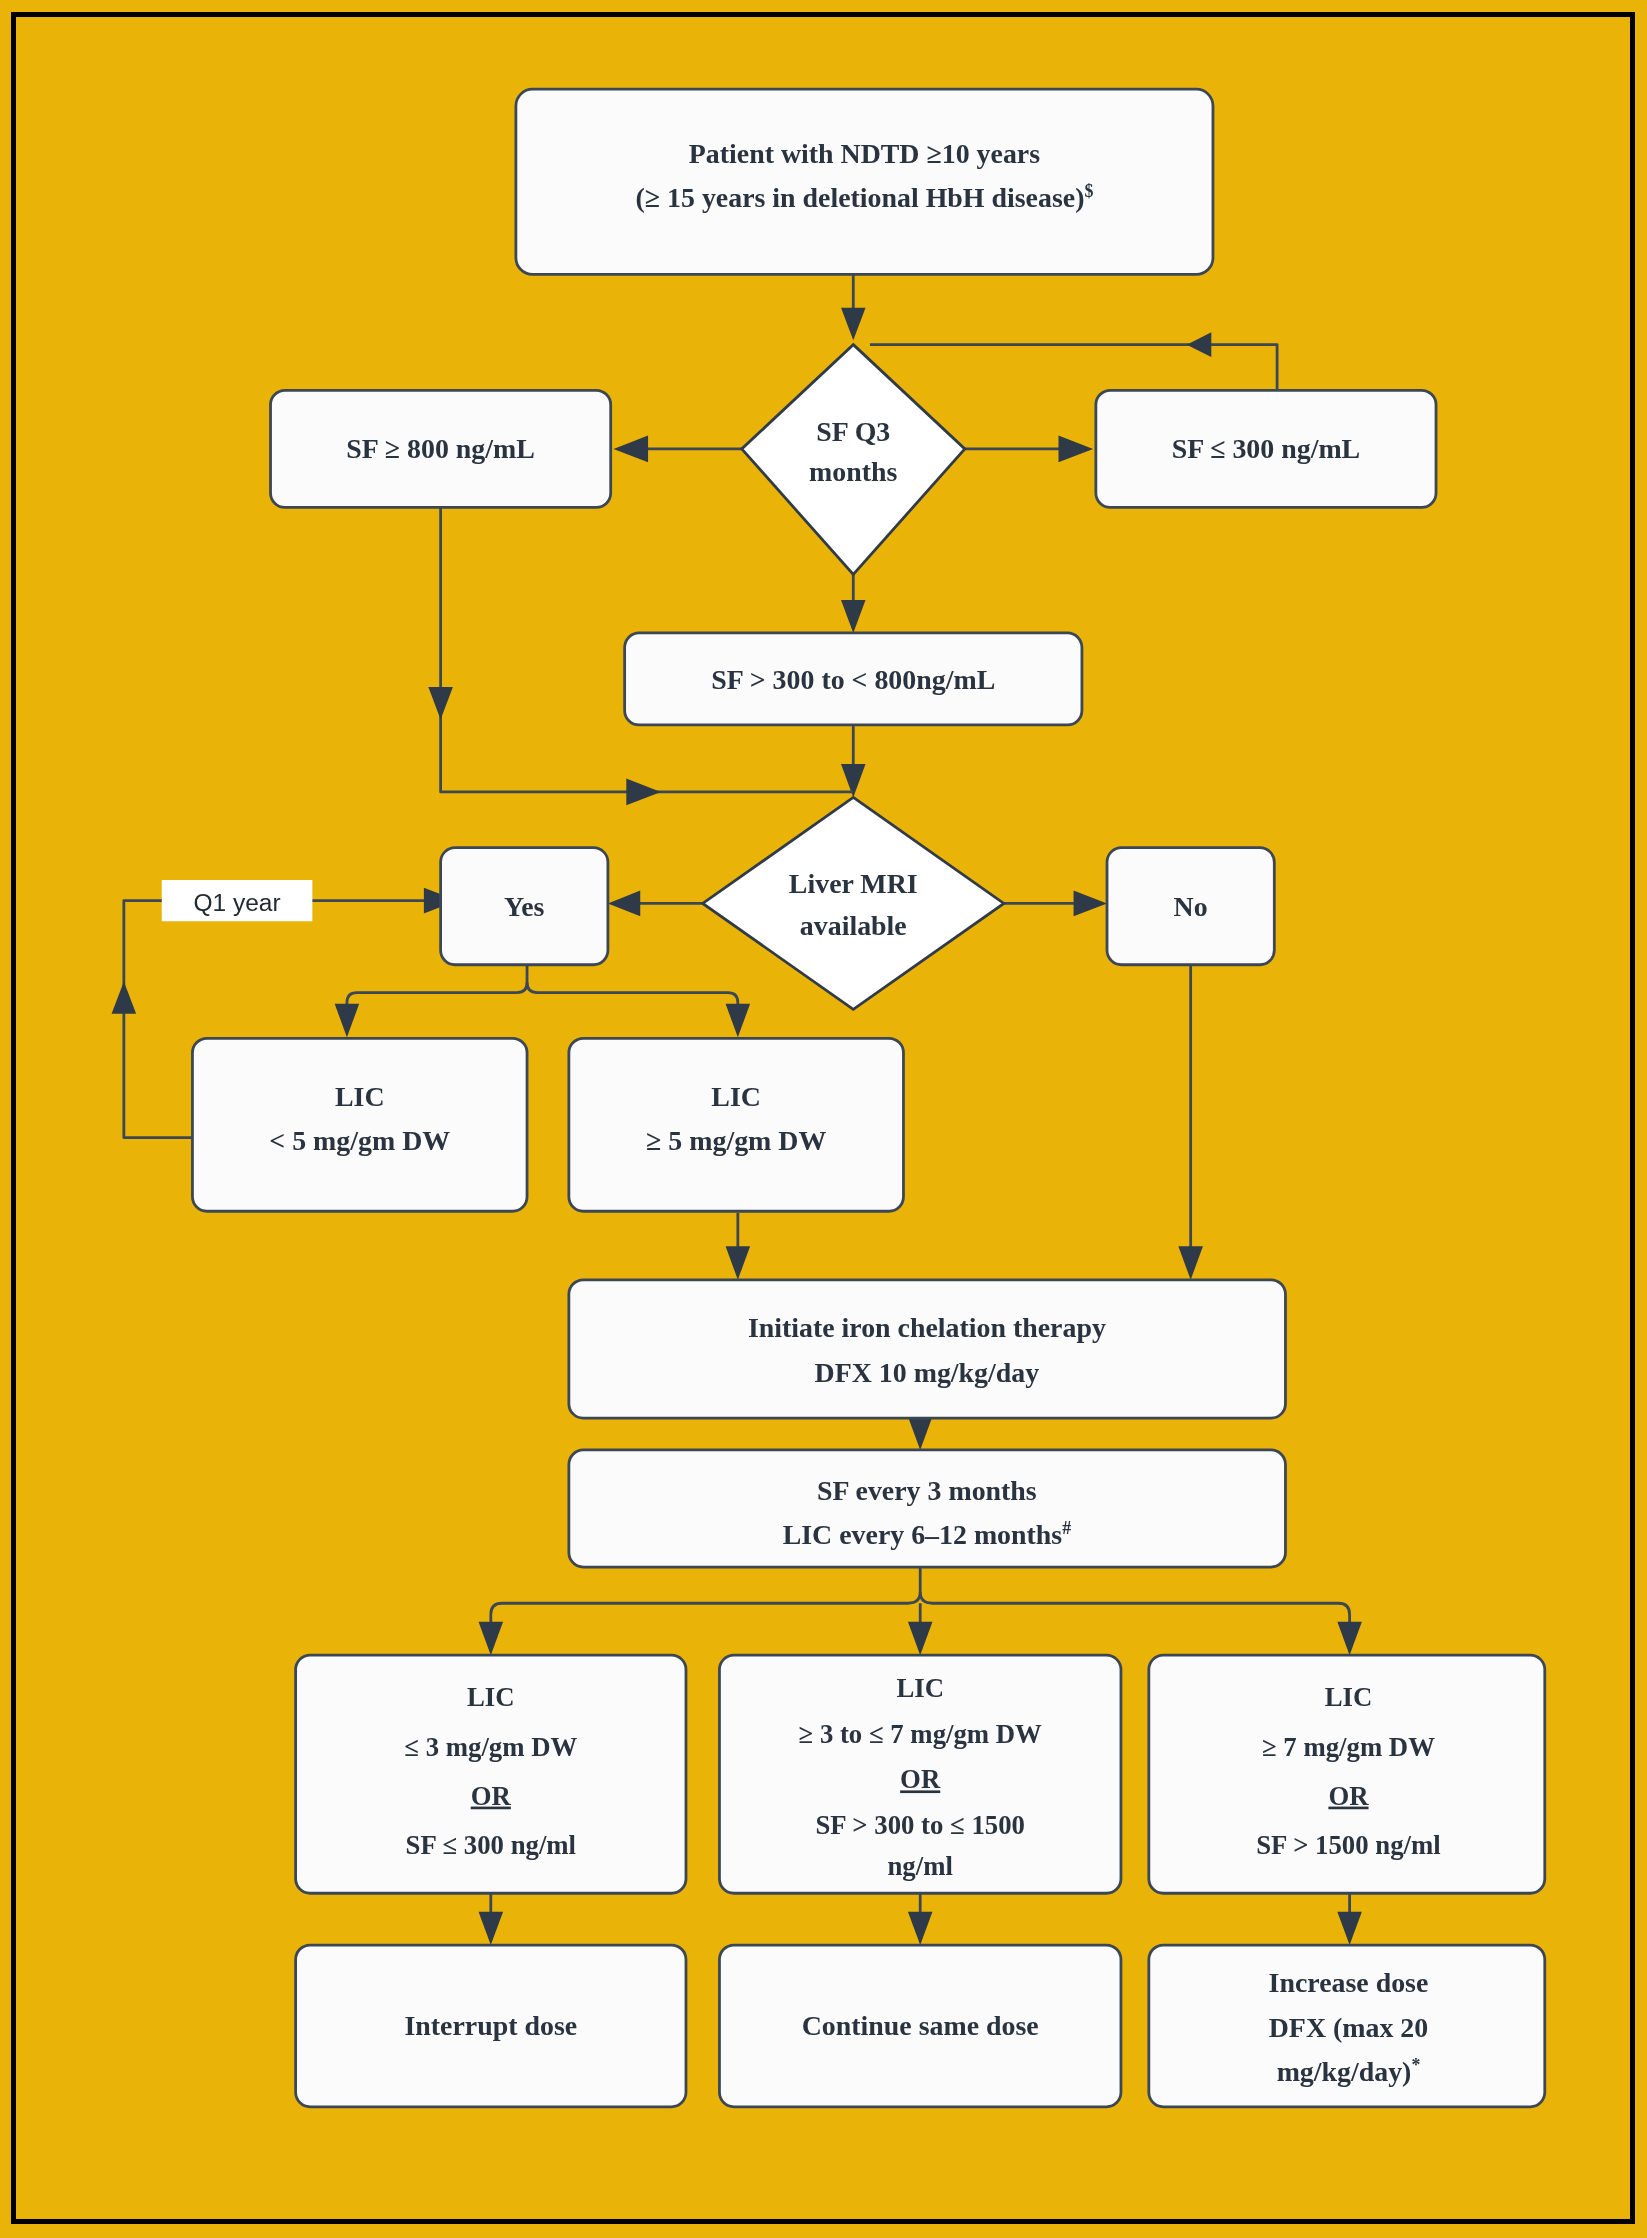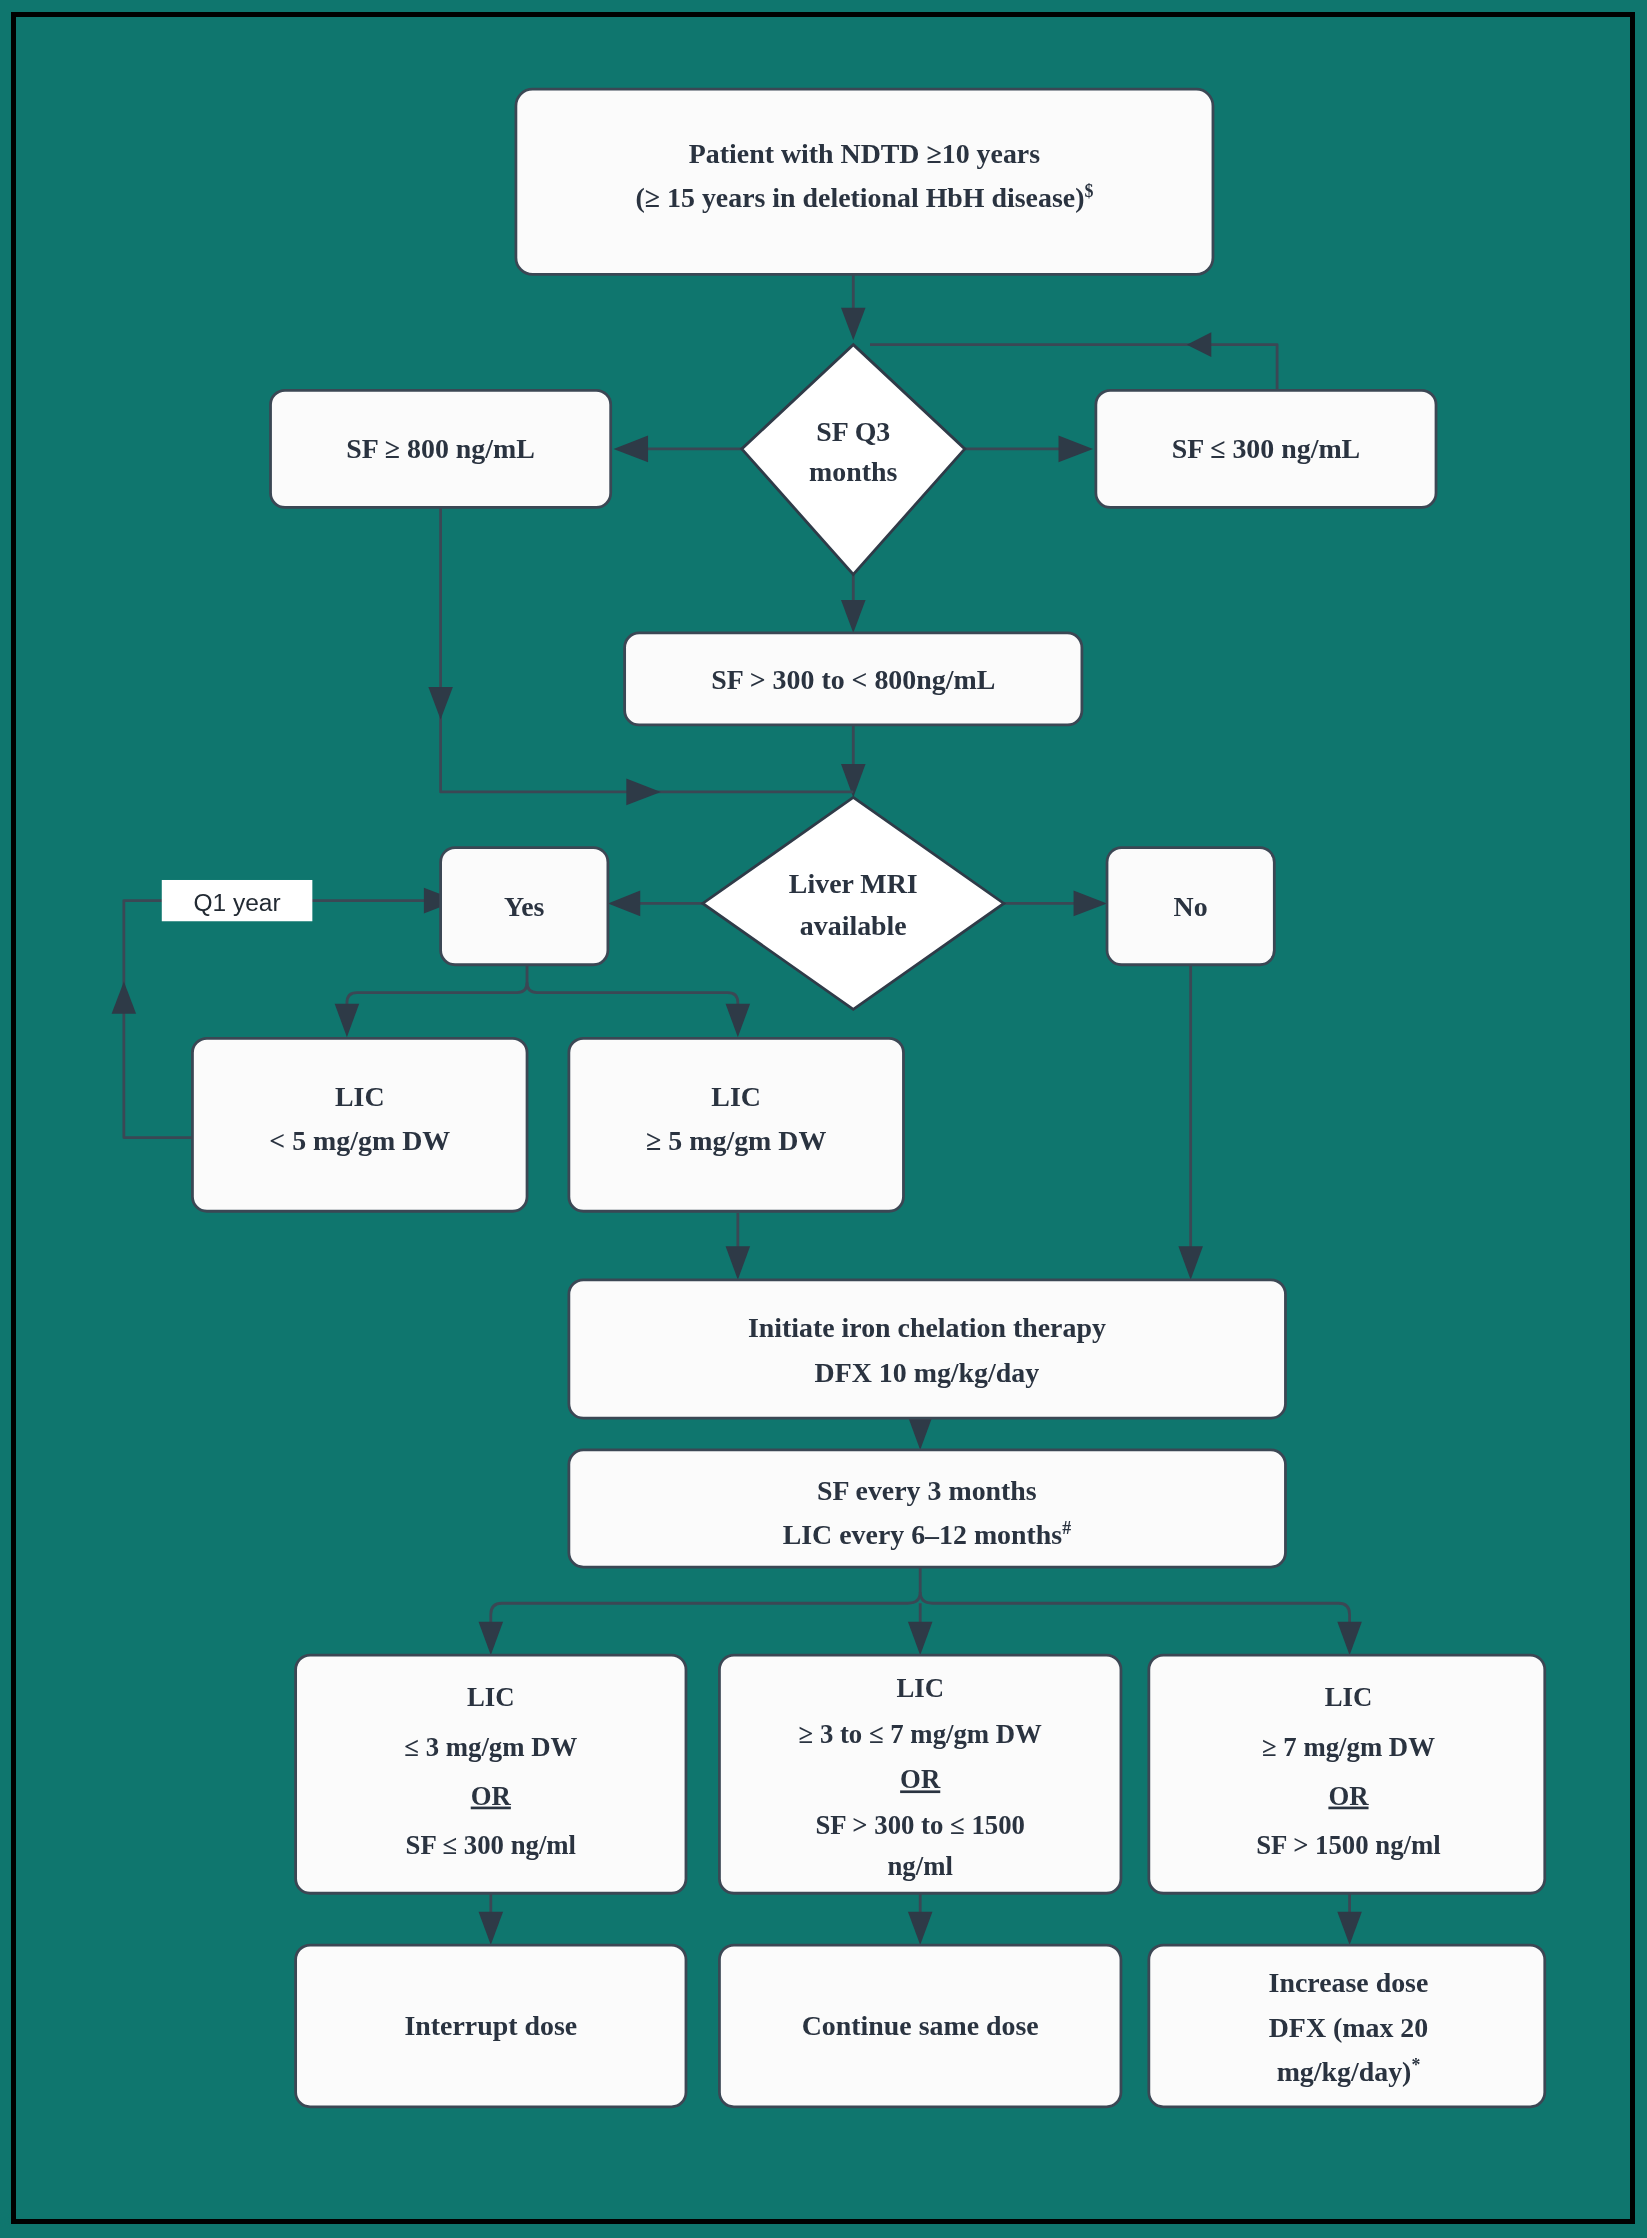--- a/index.html
+++ b/index.html
@@ -1,19 +1,19 @@
 <!DOCTYPE html>
 <html style="font-size:9px"><head>
 <meta charset="utf-8">
 <style>
   html,body{margin:0;padding:0;background:#ffffff;}
   #page{
     position:relative;
     width:1648px;height:2239px;
-    background:#0f766e;
+    background:#eab308;
     box-sizing:border-box;
   }
   #frame{
     position:absolute;
     left:11px;top:12.3px;
     width:1624px;height:2212px;
     border:5px solid #000000;
     box-sizing:border-box;
   }
   svg#flow{position:absolute;left:0;top:0;width:1648px;height:2239px;}

